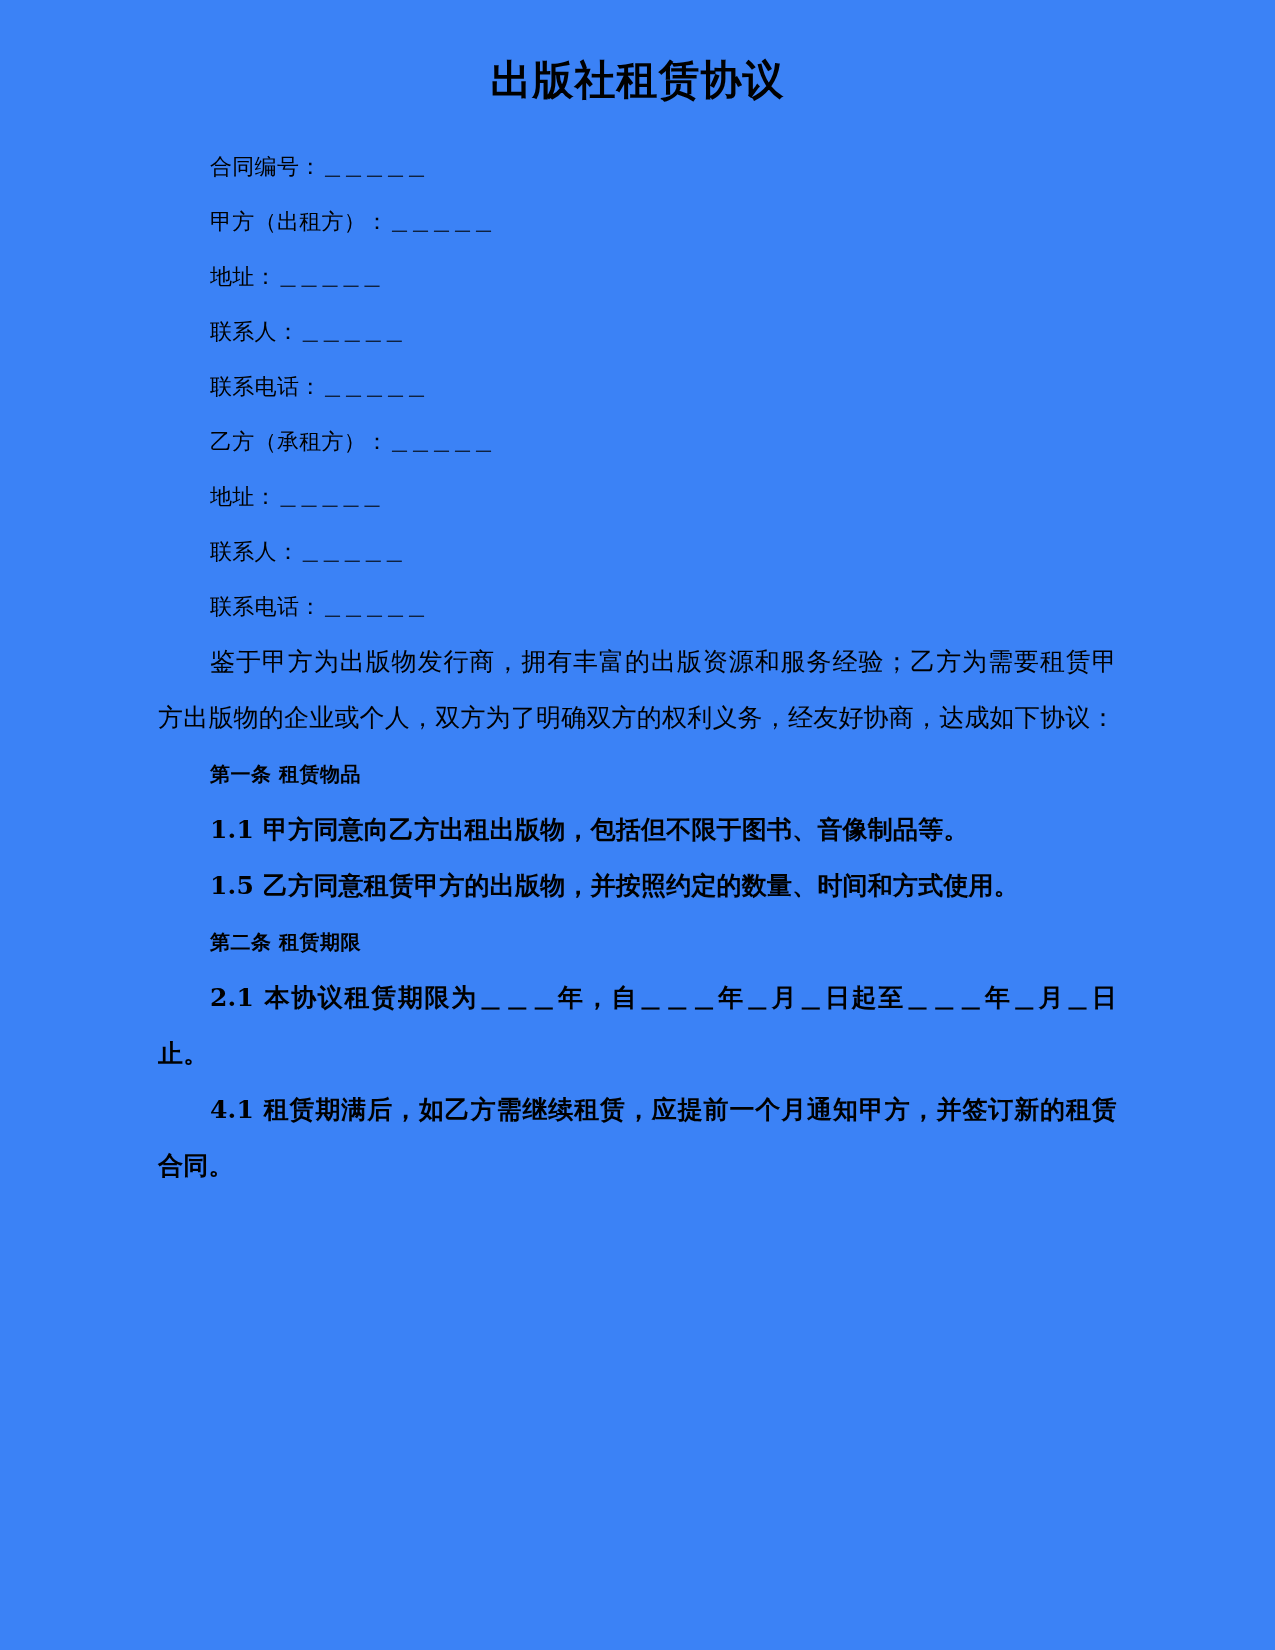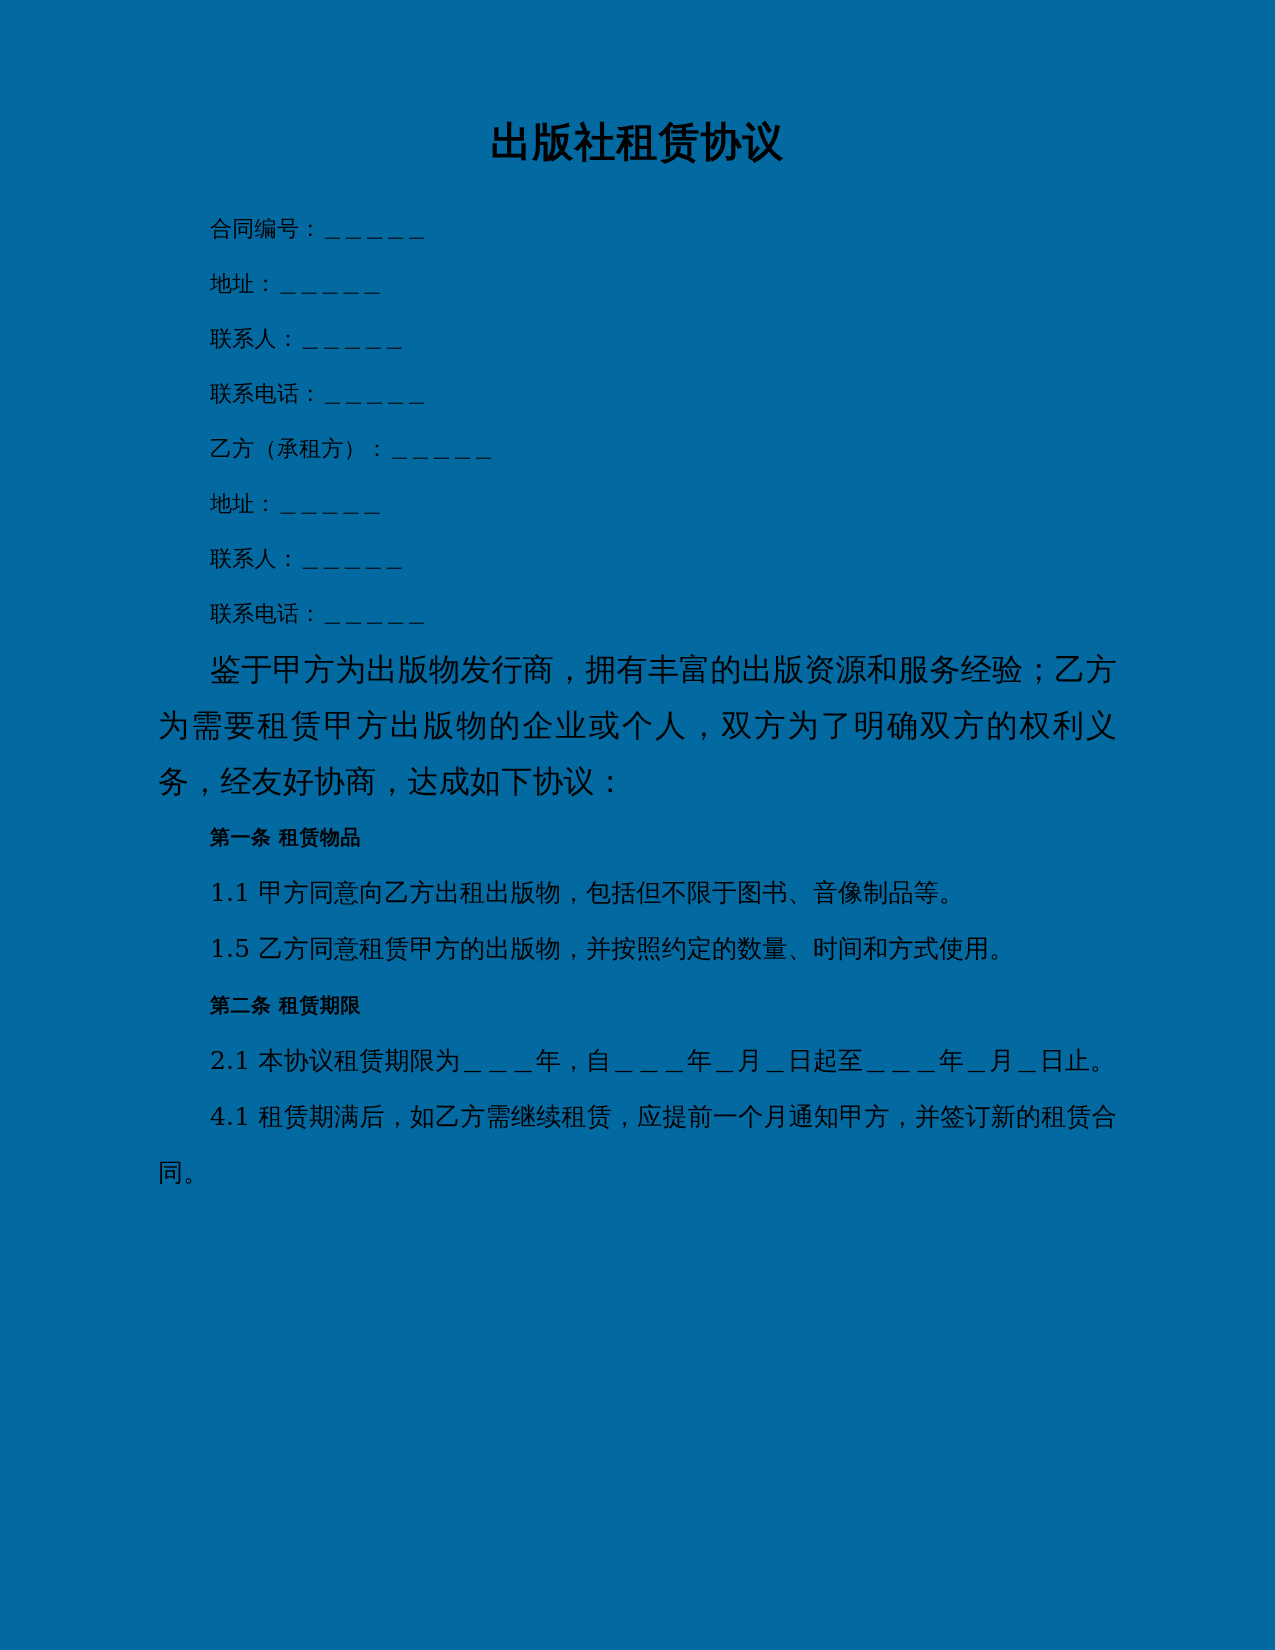--- a/index.html
+++ b/index.html
@@ -11,23 +11,23 @@
     width: 1275px;
     height: 1650px;
     font-family: "DejaVu Serif", "Liberation Serif", serif;
     color: #000000;
     overflow: hidden;
   }
   .page {
     position: relative;
     width: 1275px;
     height: 1650px;
-    background: #0369a1;
+    background: #3b82f6;
     box-sizing: border-box;
-    padding: 118px 158px 0 158px;
+    padding: 56px 158px 0 158px;
   }
   .doc-title {
     text-align: center;
     font-size: 41px;
     font-weight: bold;
     letter-spacing: 1px;
     line-height: 1.2;
     margin: 0 0 34px 0;
     font-family: "DejaVu Serif", "Liberation Serif", serif;
   }
@@ -41,21 +41,21 @@
     line-height: 55px;
     padding-left: 52px;
     white-space: nowrap;
     letter-spacing: 0.3px;
   }
   .blank {
     letter-spacing: -1px;
     font-family: "DejaVu Serif", "Liberation Serif", serif;
   }
   .para {
-    font-size: 31px;
+    font-size: 25px;
     line-height: 56px;
     text-align: justify;
     text-justify: inter-ideograph;
     text-indent: 52px;
     margin: 0;
     letter-spacing: 0.2px;
   }
   .section-heading {
     font-size: 20px;
     line-height: 56px;
@@ -65,32 +65,36 @@
     letter-spacing: 0.5px;
   }
   .clause {
     font-size: 25px;
     line-height: 56px;
     text-align: justify;
     text-justify: inter-ideograph;
     text-indent: 52px;
     margin: 0;
     letter-spacing: 0.2px;
+    font-weight: bold;
   }
 </style>
 </head>
 <body>
 
 <div class="page">
 
   <h1 class="doc-title">出版社租赁协议</h1>
 
   <div class="field-list">
     <div class="field-row">
       <span>合同编号：</span><span class="blank">＿＿＿＿＿</span>
+    </div>
+    <div class="field-row">
+      <span>甲方（出租方）：</span><span class="blank">＿＿＿＿＿</span>
     </div>
     <div class="field-row">
       <span>地址：</span><span class="blank">＿＿＿＿＿</span>
     </div>
     <div class="field-row">
       <span>联系人：</span><span class="blank">＿＿＿＿＿</span>
     </div>
     <div class="field-row">
       <span>联系电话：</span><span class="blank">＿＿＿＿＿</span>
     </div>

